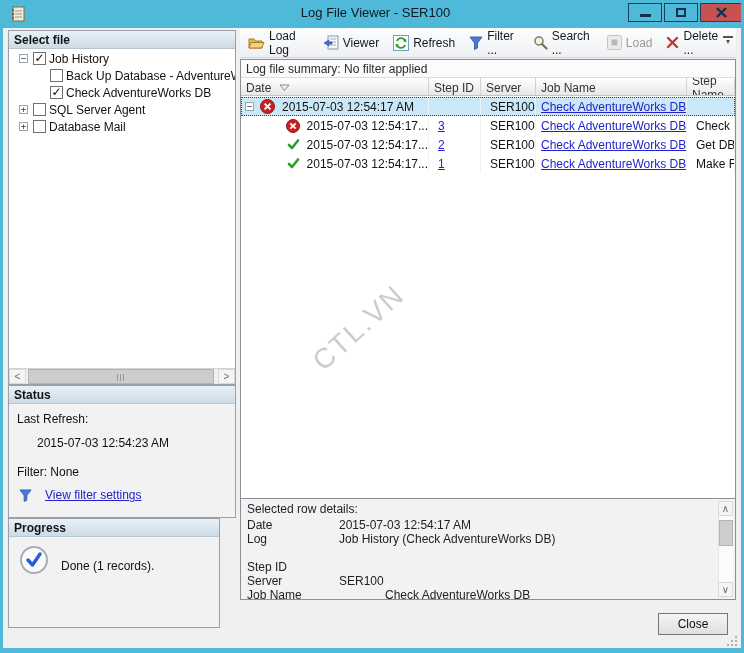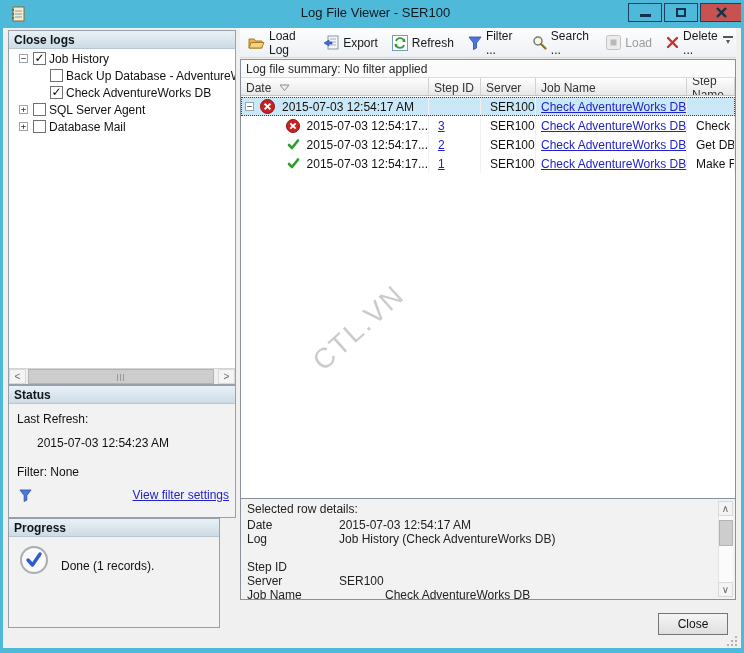--- a/index.html
+++ b/index.html
@@ -38,21 +38,21 @@
   .scroll-arrow { width:17px; background:#f4f4f4; border:1px solid #d9d9d9; color:#6a6a6a; font-size:10px;
                   display:flex; align-items:center; justify-content:center; flex:none; }
   .scroll-track { flex:1; position:relative; }
   .scroll-thumb { position:absolute; top:0; bottom:0; background:#cdcdcd; border:1px solid #b3b3b3;
                   display:flex; align-items:center; justify-content:center; color:#7e7e7e; font-size:8px; letter-spacing:1px; }
   .status-box, .progress-box { background:#f2f2f2; }
   .status-box { left:5px; top:357px; width:228px; height:133px; }
   .status-content { font-size:12px; color:#111; padding:8px 6px 0 8px; }
   .lr-value { margin:10px 0 0 20px; }
   .filter-none { margin-top:15px; }
-  .filter-link-row { margin-top:9px; display:flex; align-items:center;justify-content:space-between; }
+  .filter-link-row { margin-top:9px; display:flex; align-items:center; }
   .filter-link-row svg { margin-left:2px; margin-right:13px; }
   a.link { color:#2222cc; text-decoration:underline; font-size:12px; cursor:pointer; }
   .progress-box { left:5px; top:490px; width:212px; height:110px; }
   .progress-content { display:flex; align-items:center; padding:8px 6px 0 10px; font-size:12px; color:#111; }
   .progress-content .msg { margin:12px 0 0 12px; }
   
   .toolbar { position:absolute; left:237px; top:0; width:496px; height:30px;
              background:linear-gradient(#fcfdfe,#eef1f4); border-bottom:1px solid #d6dade;
              display:flex; align-items:center; padding-left:8px; }
   .tb-item { display:flex; align-items:center; margin-right:14px; font-size:12px; color:#15191d; cursor:default; }
@@ -128,21 +128,21 @@
           <line x1="1" y1="1" x2="10" y2="10" stroke="#14324d" stroke-width="2.4"></line>
           <line x1="10" y1="1" x2="1" y2="10" stroke="#14324d" stroke-width="2.4"></line>
         </svg>
       </div>
     </div>
   </div>
 
   <div class="main">
 
     <div class="panel select-logs">
-      <div class="panel-header">Close logs</div>
+      <div class="panel-header">Select file</div>
       <div class="tree">
         <div class="tree-item">
           <span class="expand-box">−</span>
           <span class="cbx">✓</span>
           <span>Job History</span>
         </div>
         <div class="tree-item">
           <span class="child-indent"></span>
           <span class="cbx"></span>
           <span>Back Up Database - AdventureWork</span>
@@ -207,21 +207,21 @@
         <span>Load Log</span>
       </div>
       <div class="tb-item">
         <svg width="16" height="15" viewBox="0 0 16 15">
           <rect x="5" y="1" width="10" height="13" fill="#f4f6f8" stroke="#8a98a6"></rect>
           <line x1="7" y1="4" x2="13" y2="4" stroke="#9fb0bf"></line>
           <line x1="7" y1="7" x2="13" y2="7" stroke="#9fb0bf"></line>
           <line x1="7" y1="10" x2="13" y2="10" stroke="#9fb0bf"></line>
           <path d="M1,8 L6,5 L6,7 L9,7 L9,9 L6,9 L6,11 Z" fill="#3f6fd8" stroke="#27479a" stroke-width="0.6"></path>
         </svg>
-        <span>Export</span>
+        <span>Viewer</span>
       </div>
       <div class="tb-item">
         <svg width="16" height="16" viewBox="0 0 16 16">
           <rect x="0.5" y="0.5" width="15" height="15" fill="#ffffff" stroke="#7a9cc0"></rect>
           <path d="M4,6 A4.2,4.2 0 0 1 12,6" fill="none" stroke="#2d9e2d" stroke-width="1.8"></path>
           <polygon points="12.8,3.5 13.6,7.2 10.2,6.4" fill="#2d9e2d"></polygon>
           <path d="M12,10 A4.2,4.2 0 0 1 4,10" fill="none" stroke="#2d9e2d" stroke-width="1.8"></path>
           <polygon points="3.2,12.5 2.4,8.8 5.8,9.6" fill="#2d9e2d"></polygon>
         </svg>
         <span>Refresh</span>

